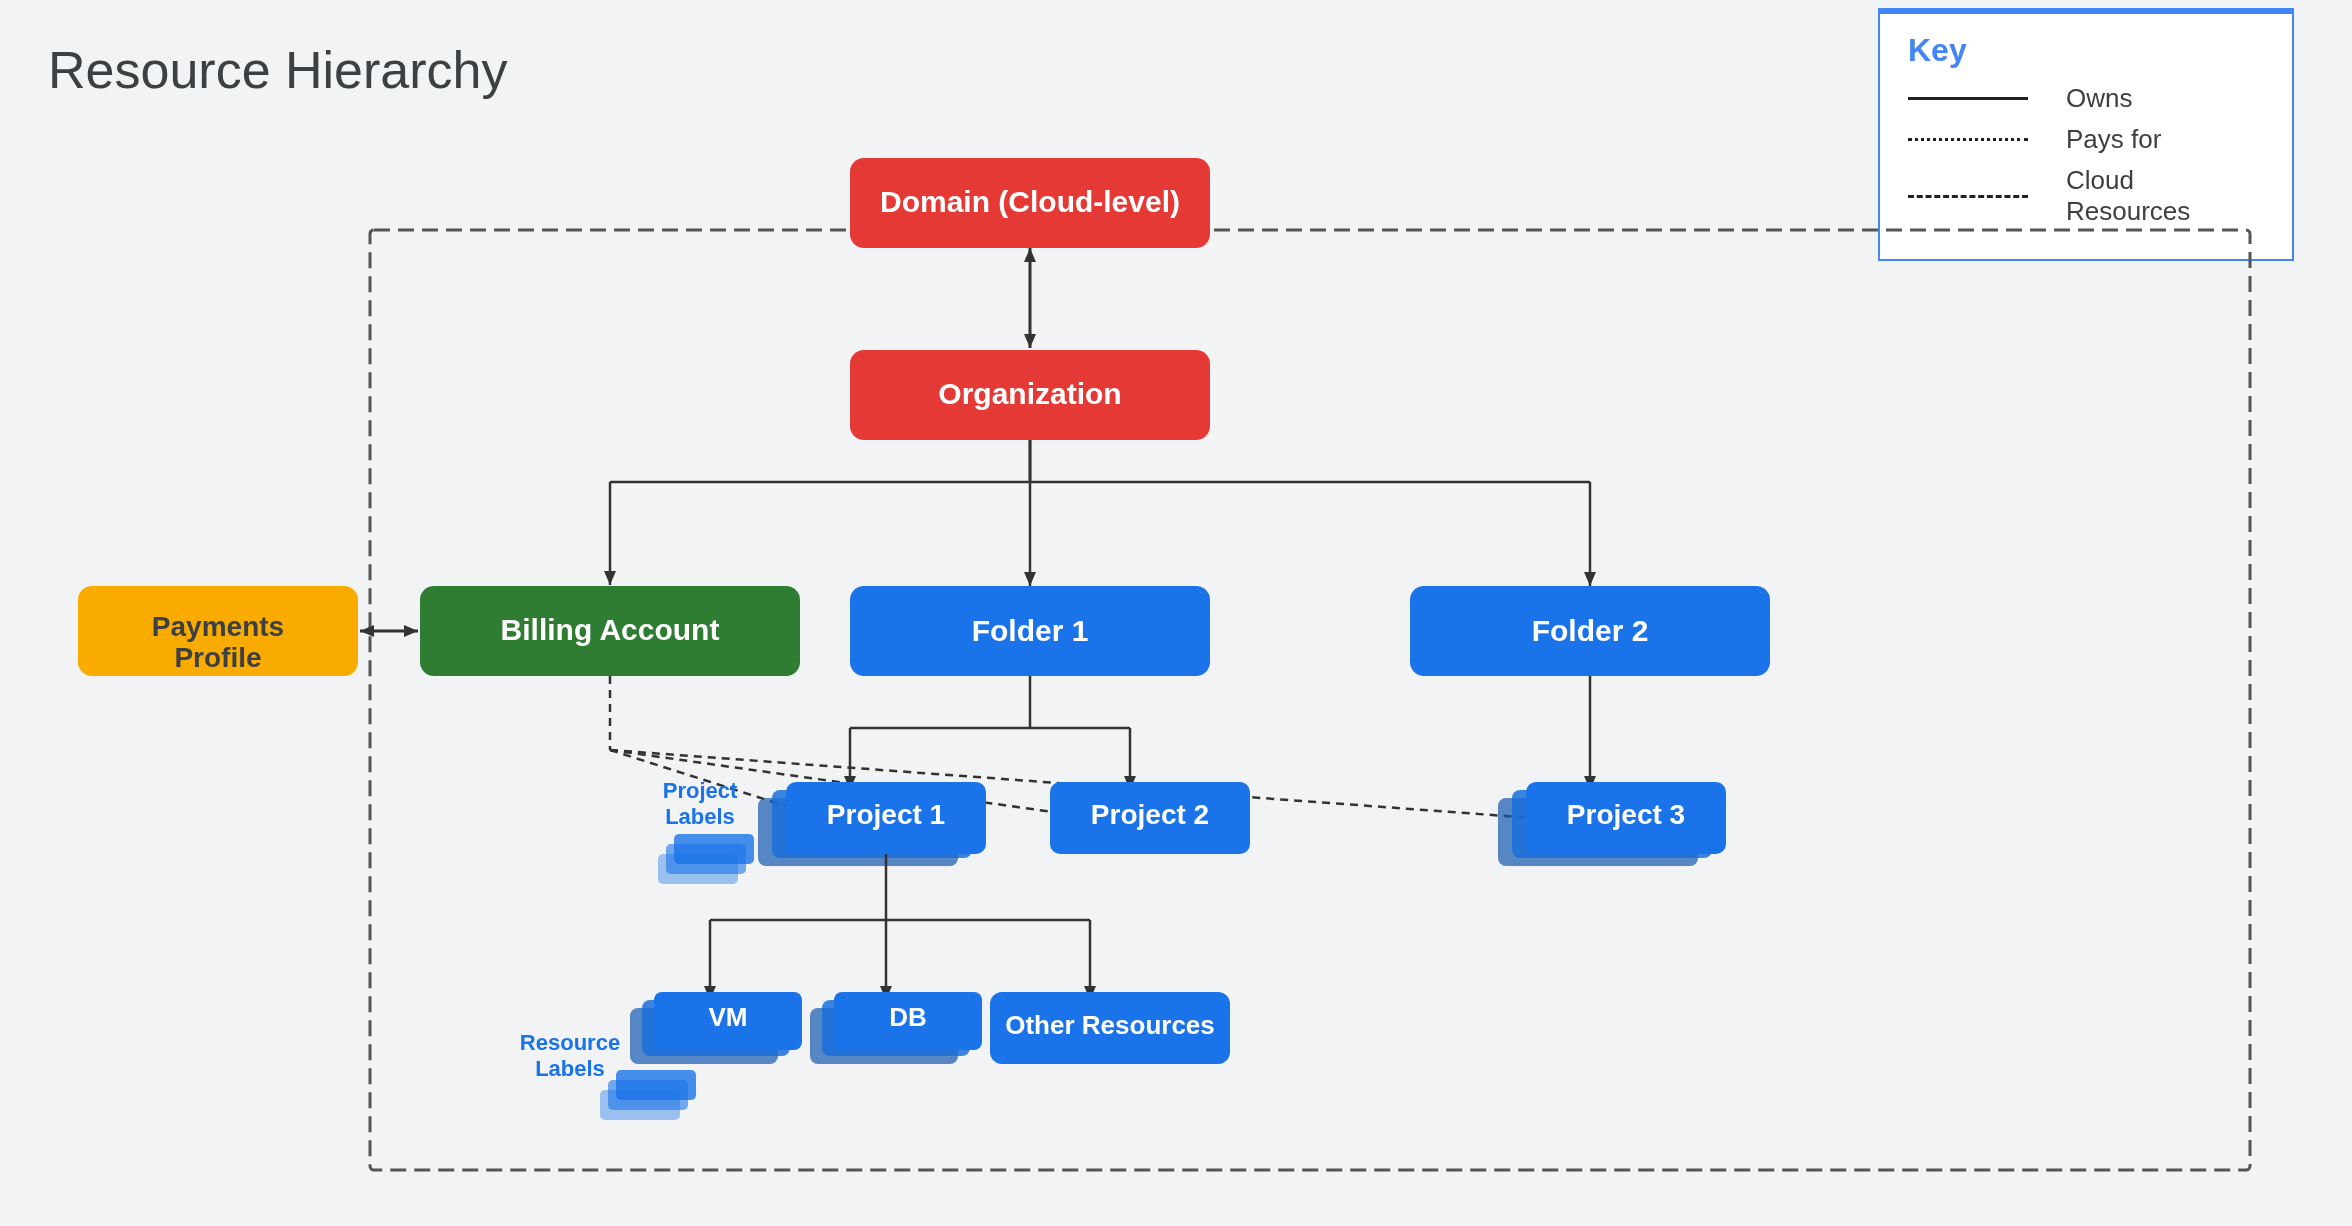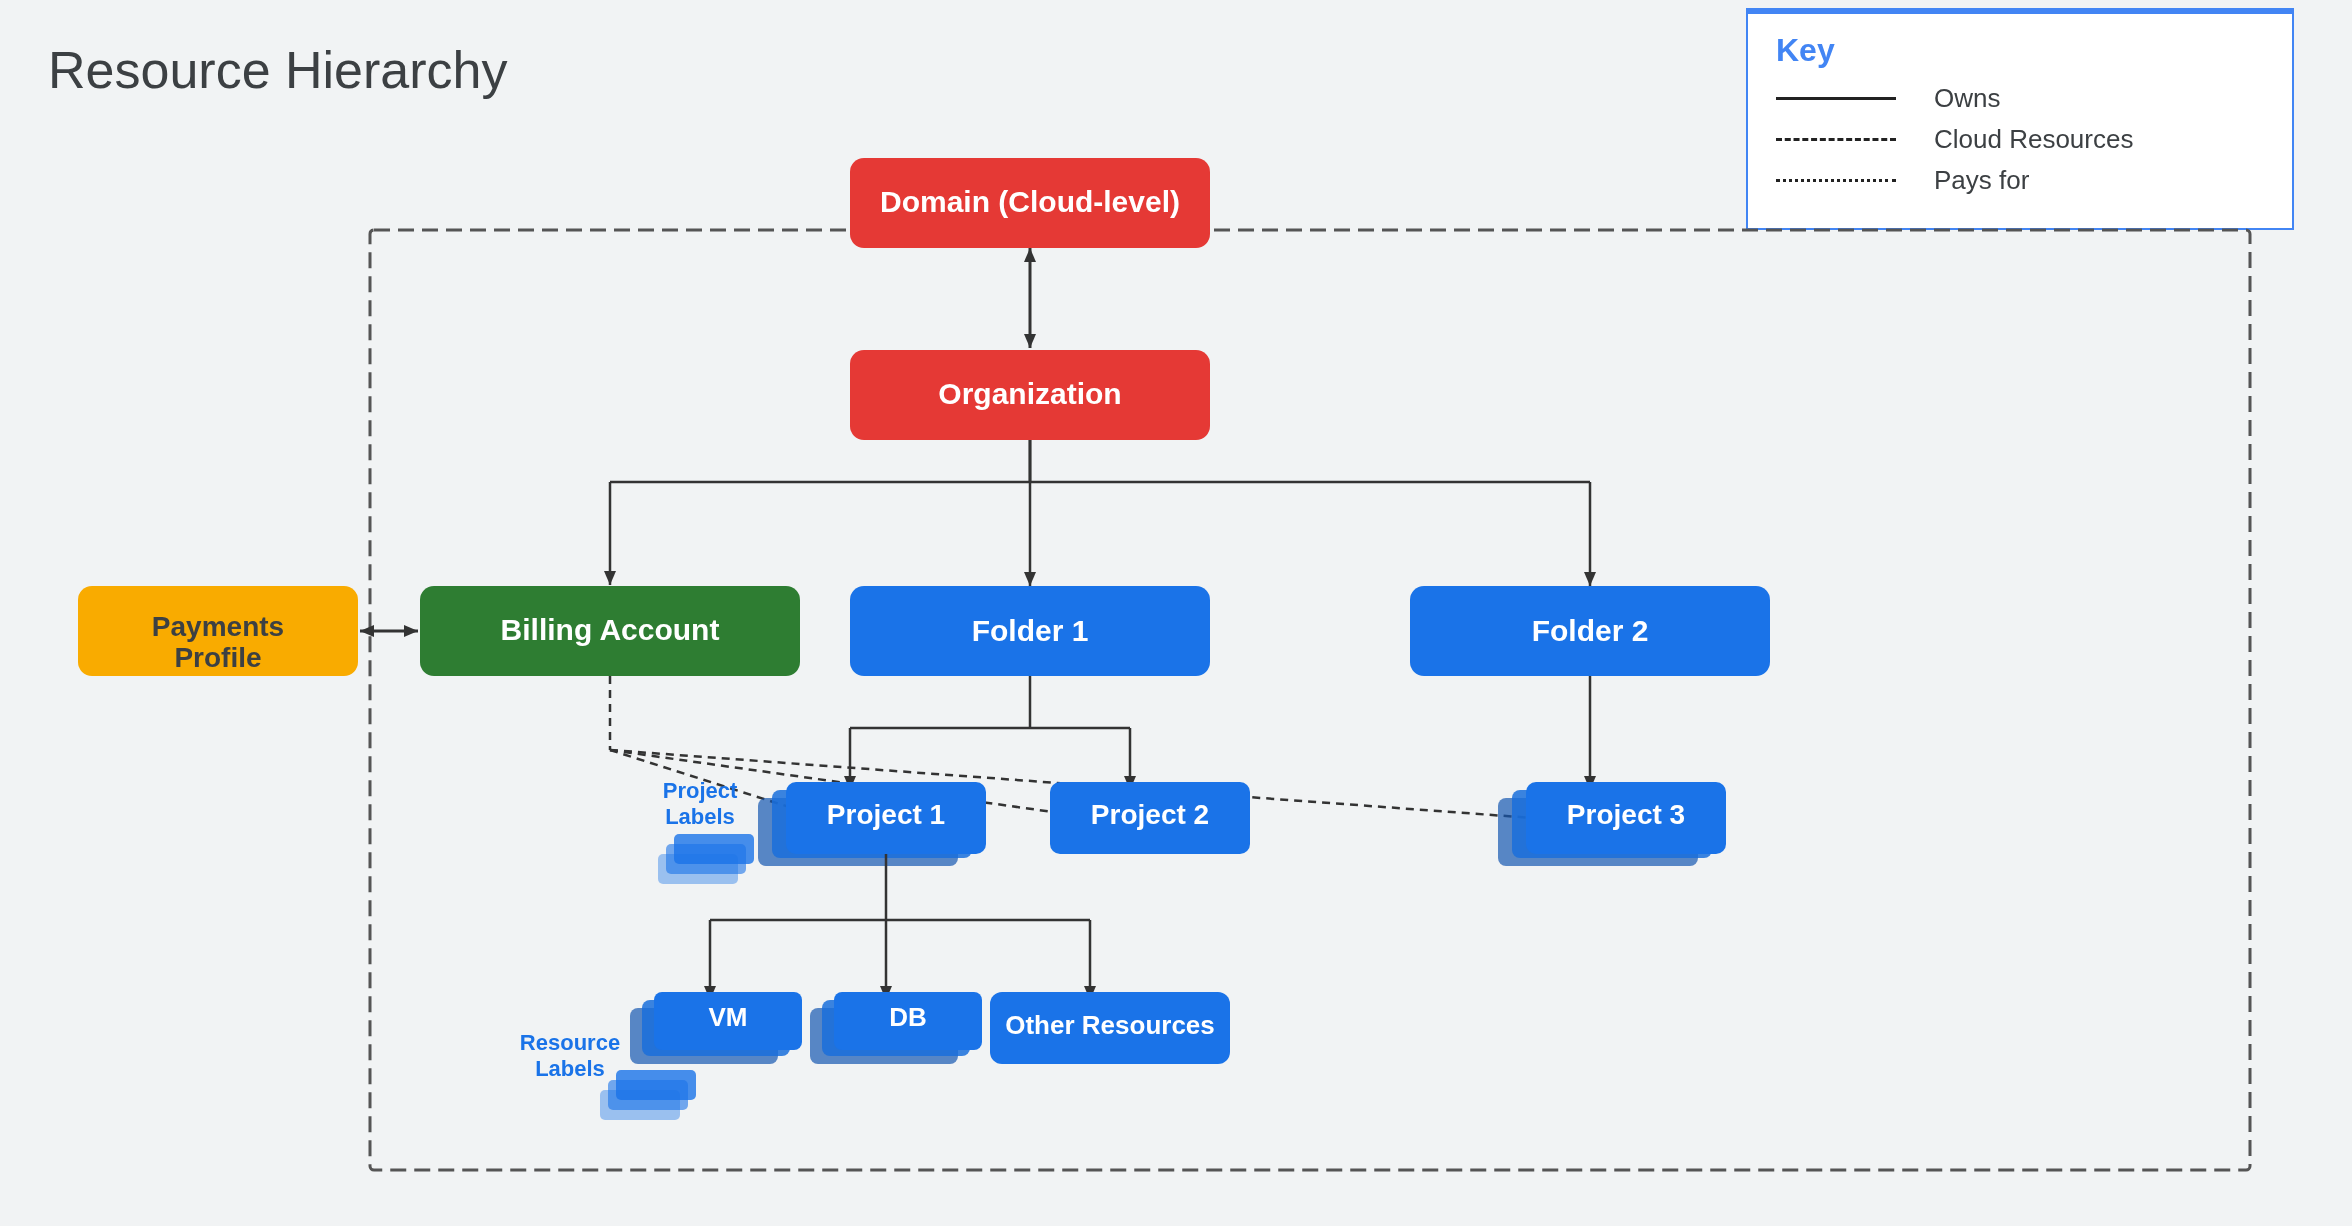--- a/index.html
+++ b/index.html
@@ -17,21 +17,21 @@
       left: 48px;
       font-size: 52px;
       font-weight: 400;
       color: #3c4043;
     }
     
     .key-box {
       position: absolute;
       top: 8px;
       right: 58px;
-      width: 548px;
+      width: 416px;
       border: 2px solid #4285f4;
       border-top: 6px solid #4285f4;
       background: #fff;
       padding: 18px 33px 22px 28px;
     }
     .key-title {
       font-size: 32px;
       font-weight: 700;
       color: #4285f4;
       margin-bottom: 14px;
@@ -58,26 +58,26 @@
 
 <div class="page-title">Resource Hierarchy</div>
 
 <div class="key-box">
   <div class="key-title">Key</div>
   <div class="key-item">
     <div class="key-line key-solid"></div>
     <span>Owns</span>
   </div>
   <div class="key-item">
+    <div class="key-line key-dotted"></div>
+    <span>Pays for</span>
+  </div>
+  <div class="key-item">
     <div class="key-line key-dashed"></div>
     <span>Cloud Resources</span>
-  </div>
-  <div class="key-item">
-    <div class="key-line key-dotted"></div>
-    <span>Pays for</span>
   </div>
 </div>
 
 <svg viewBox="0 0 2280 1080" width="2280" height="1080" style="position:absolute;top:130px;left:30px;">
 
   <rect x="340" y="100" width="1880" height="940" fill="none" stroke="#555" stroke-width="3" stroke-dasharray="16,8" rx="4"></rect>
 
   <rect x="820" y="28" width="360" height="90" rx="14" fill="#e53935"></rect>
   <text x="1000" y="82" text-anchor="middle" font-size="30" font-weight="700" fill="#fff" font-family="Arial">Domain (Cloud-level)</text>
 

